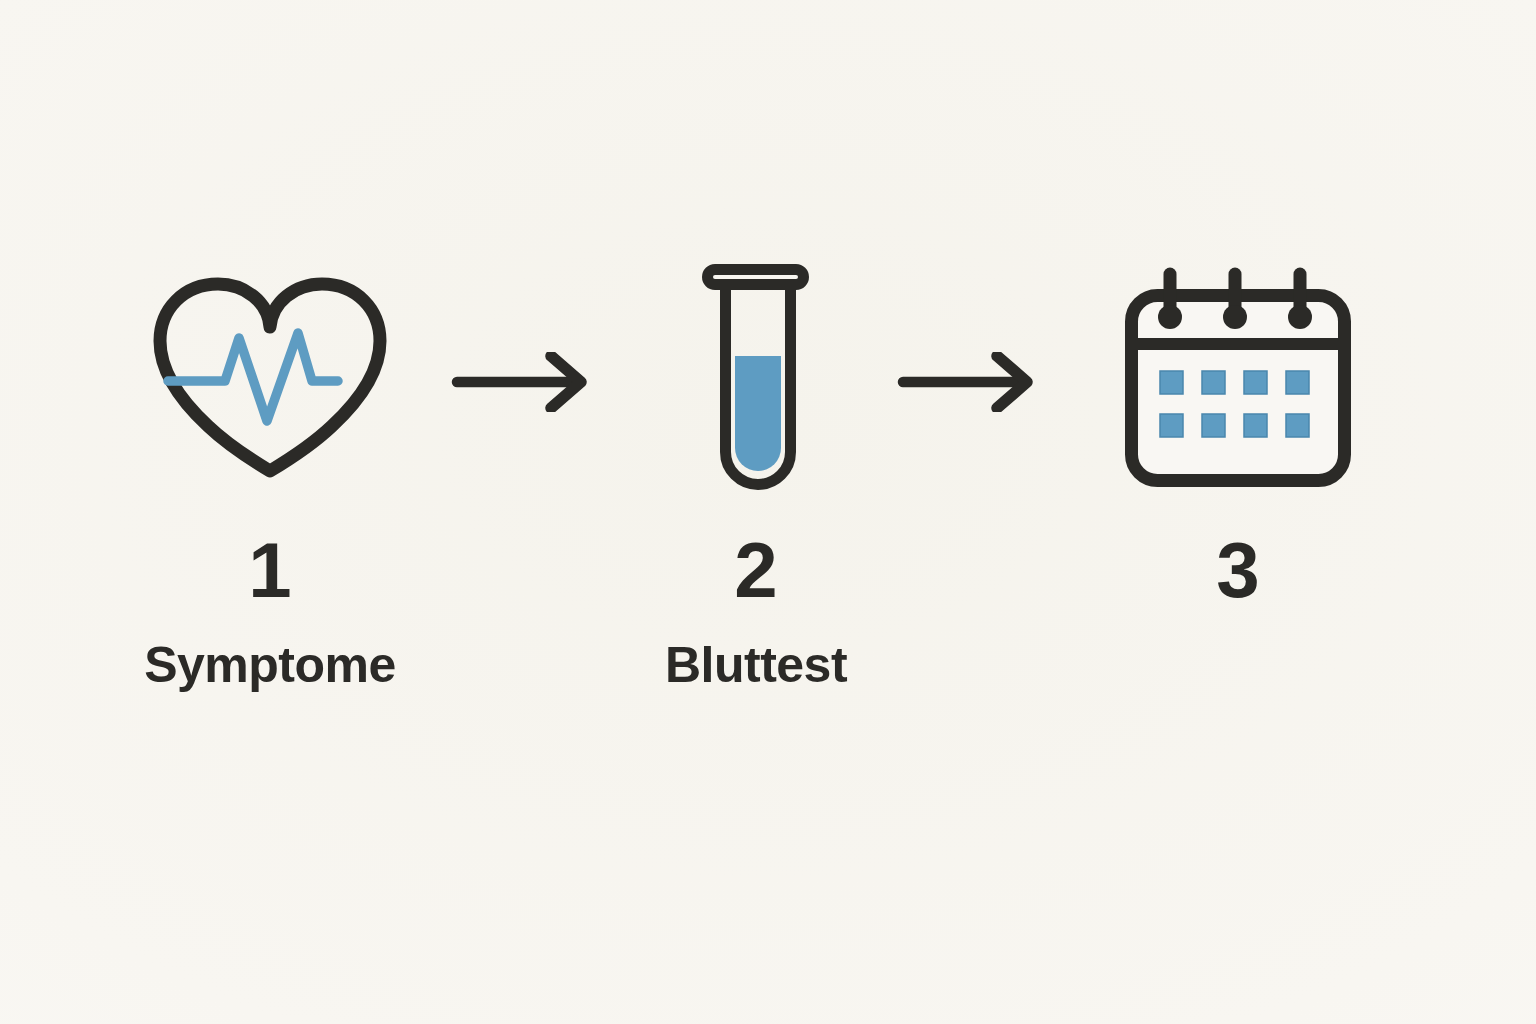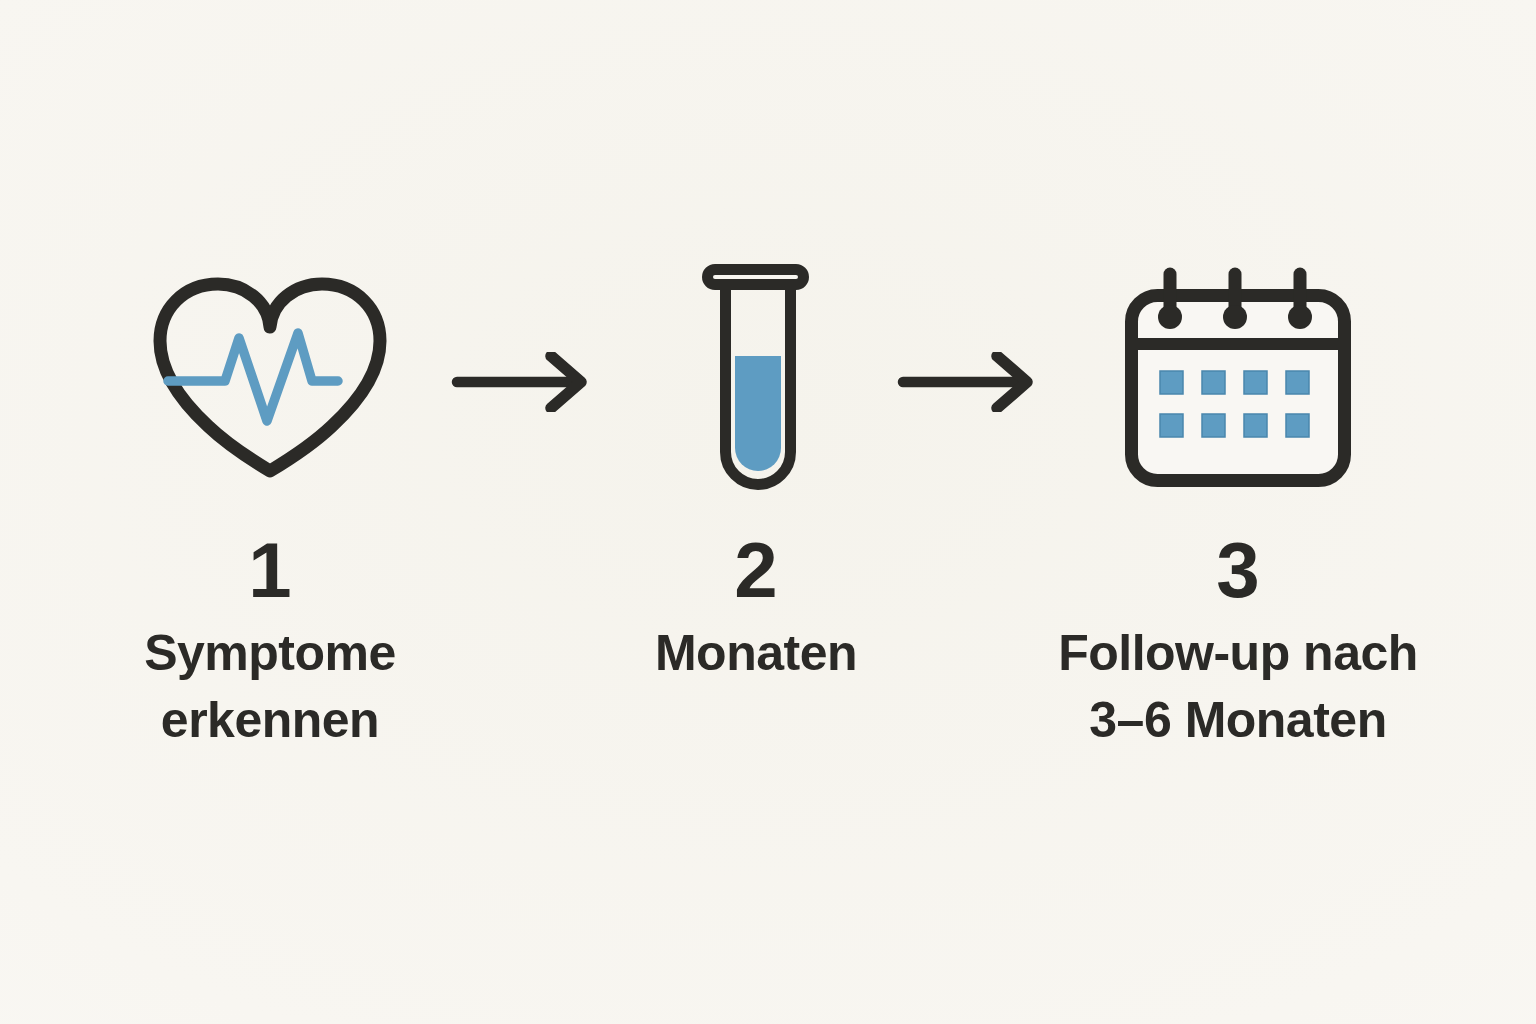--- a/index.html
+++ b/index.html
@@ -21,24 +21,25 @@
   .step-3{left:1018px;width:440px;}
   .icon-box{
     height:236px;width:100%;
     display:flex;align-items:center;justify-content:center;
   }
   .step-number{
     margin-top:34px;
     font-size:78px;line-height:80px;font-weight:600;
   }
   .step-label{
-    margin-top:10px;
+    margin-top:22px;
     font-size:50px;line-height:67px;font-weight:600;
     letter-spacing:-0.5px;
     white-space:nowrap;
+    text-align:right;
   }
   .arrow{position:absolute;top:352px;width:140px;height:60px;}
   .arrow-1{left:450px;}
   .arrow-2{left:896px;}
   svg{display:block;}
 </style>
 </head>
 <body>
 
 <div class="canvas">
@@ -46,40 +47,39 @@
   <section class="step step-1">
     <div class="icon-box">
       <svg width="240" height="206" viewBox="0 0 240 206" fill="none">
         <path d="M120 52 C118 27 95 9 68 9 C34 9 10 34 10 66 C10 97 30 125 58 151 C78 170 100 184 120 196 C140 184 162 170 182 151 C210 125 230 97 230 66 C230 34 206 9 172 9 C145 9 122 27 120 52 Z" stroke="#2b2a27" stroke-width="13" stroke-linejoin="round"></path>
         <polyline points="18,106 75,106 89,63 117,146 148,58 162,106 188,106" stroke="#5e9cc2" stroke-width="9.5" stroke-linecap="round" stroke-linejoin="round"></polyline>
       </svg>
     </div>
     <div class="step-number">1</div>
     <div class="step-label">
       <div>Symptome</div>
-      <div>erkennen</div>
     </div>
   </section>
 
   <svg class="arrow arrow-1" viewBox="0 0 140 60" fill="none">
     <line x1="7" y1="30" x2="124" y2="30" stroke="#2b2a27" stroke-width="10.5" stroke-linecap="round"></line>
     <path d="M101 4 L131 30 L101 56" stroke="#2b2a27" stroke-width="11.5" stroke-linecap="round" stroke-linejoin="round"></path>
   </svg>
 
   <section class="step step-2">
     <div class="icon-box">
       <svg width="108" height="228" viewBox="0 0 108 228" fill="none">
         <path d="M33 92 H79 V184 A23 23 0 0 1 33 184 Z" fill="#5e9cc2"></path>
         <path d="M23.5 20 V188 A32.5 32.5 0 0 0 88.5 188 V20" stroke="#2b2a27" stroke-width="11"></path>
         <rect x="5.5" y="5.5" width="96" height="15" rx="7.5" stroke="#2b2a27" stroke-width="11" fill="#f8f6f1"></rect>
       </svg>
     </div>
     <div class="step-number">2</div>
     <div class="step-label">
-      <div>Monaten</div>
+      <div>Bluttest</div>
     </div>
   </section>
 
   <svg class="arrow arrow-2" viewBox="0 0 140 60" fill="none">
     <line x1="7" y1="30" x2="124" y2="30" stroke="#2b2a27" stroke-width="10.5" stroke-linecap="round"></line>
     <path d="M101 4 L131 30 L101 56" stroke="#2b2a27" stroke-width="11.5" stroke-linecap="round" stroke-linejoin="round"></path>
   </svg>
 
   <section class="step step-3">
     <div class="icon-box">
@@ -98,19 +98,15 @@
           <rect x="121" y="104" width="23" height="23"></rect>
           <rect x="163" y="104" width="23" height="23"></rect>
           <rect x="37" y="147" width="23" height="23"></rect>
           <rect x="79" y="147" width="23" height="23"></rect>
           <rect x="121" y="147" width="23" height="23"></rect>
           <rect x="163" y="147" width="23" height="23"></rect>
         </g>
       </svg>
     </div>
     <div class="step-number">3</div>
-    <div class="step-label">
-      <div>Follow-up nach</div>
-      <div>3–6 Monaten</div>
-    </div>
   </section>
 
 </div>
 
 </body></html>

